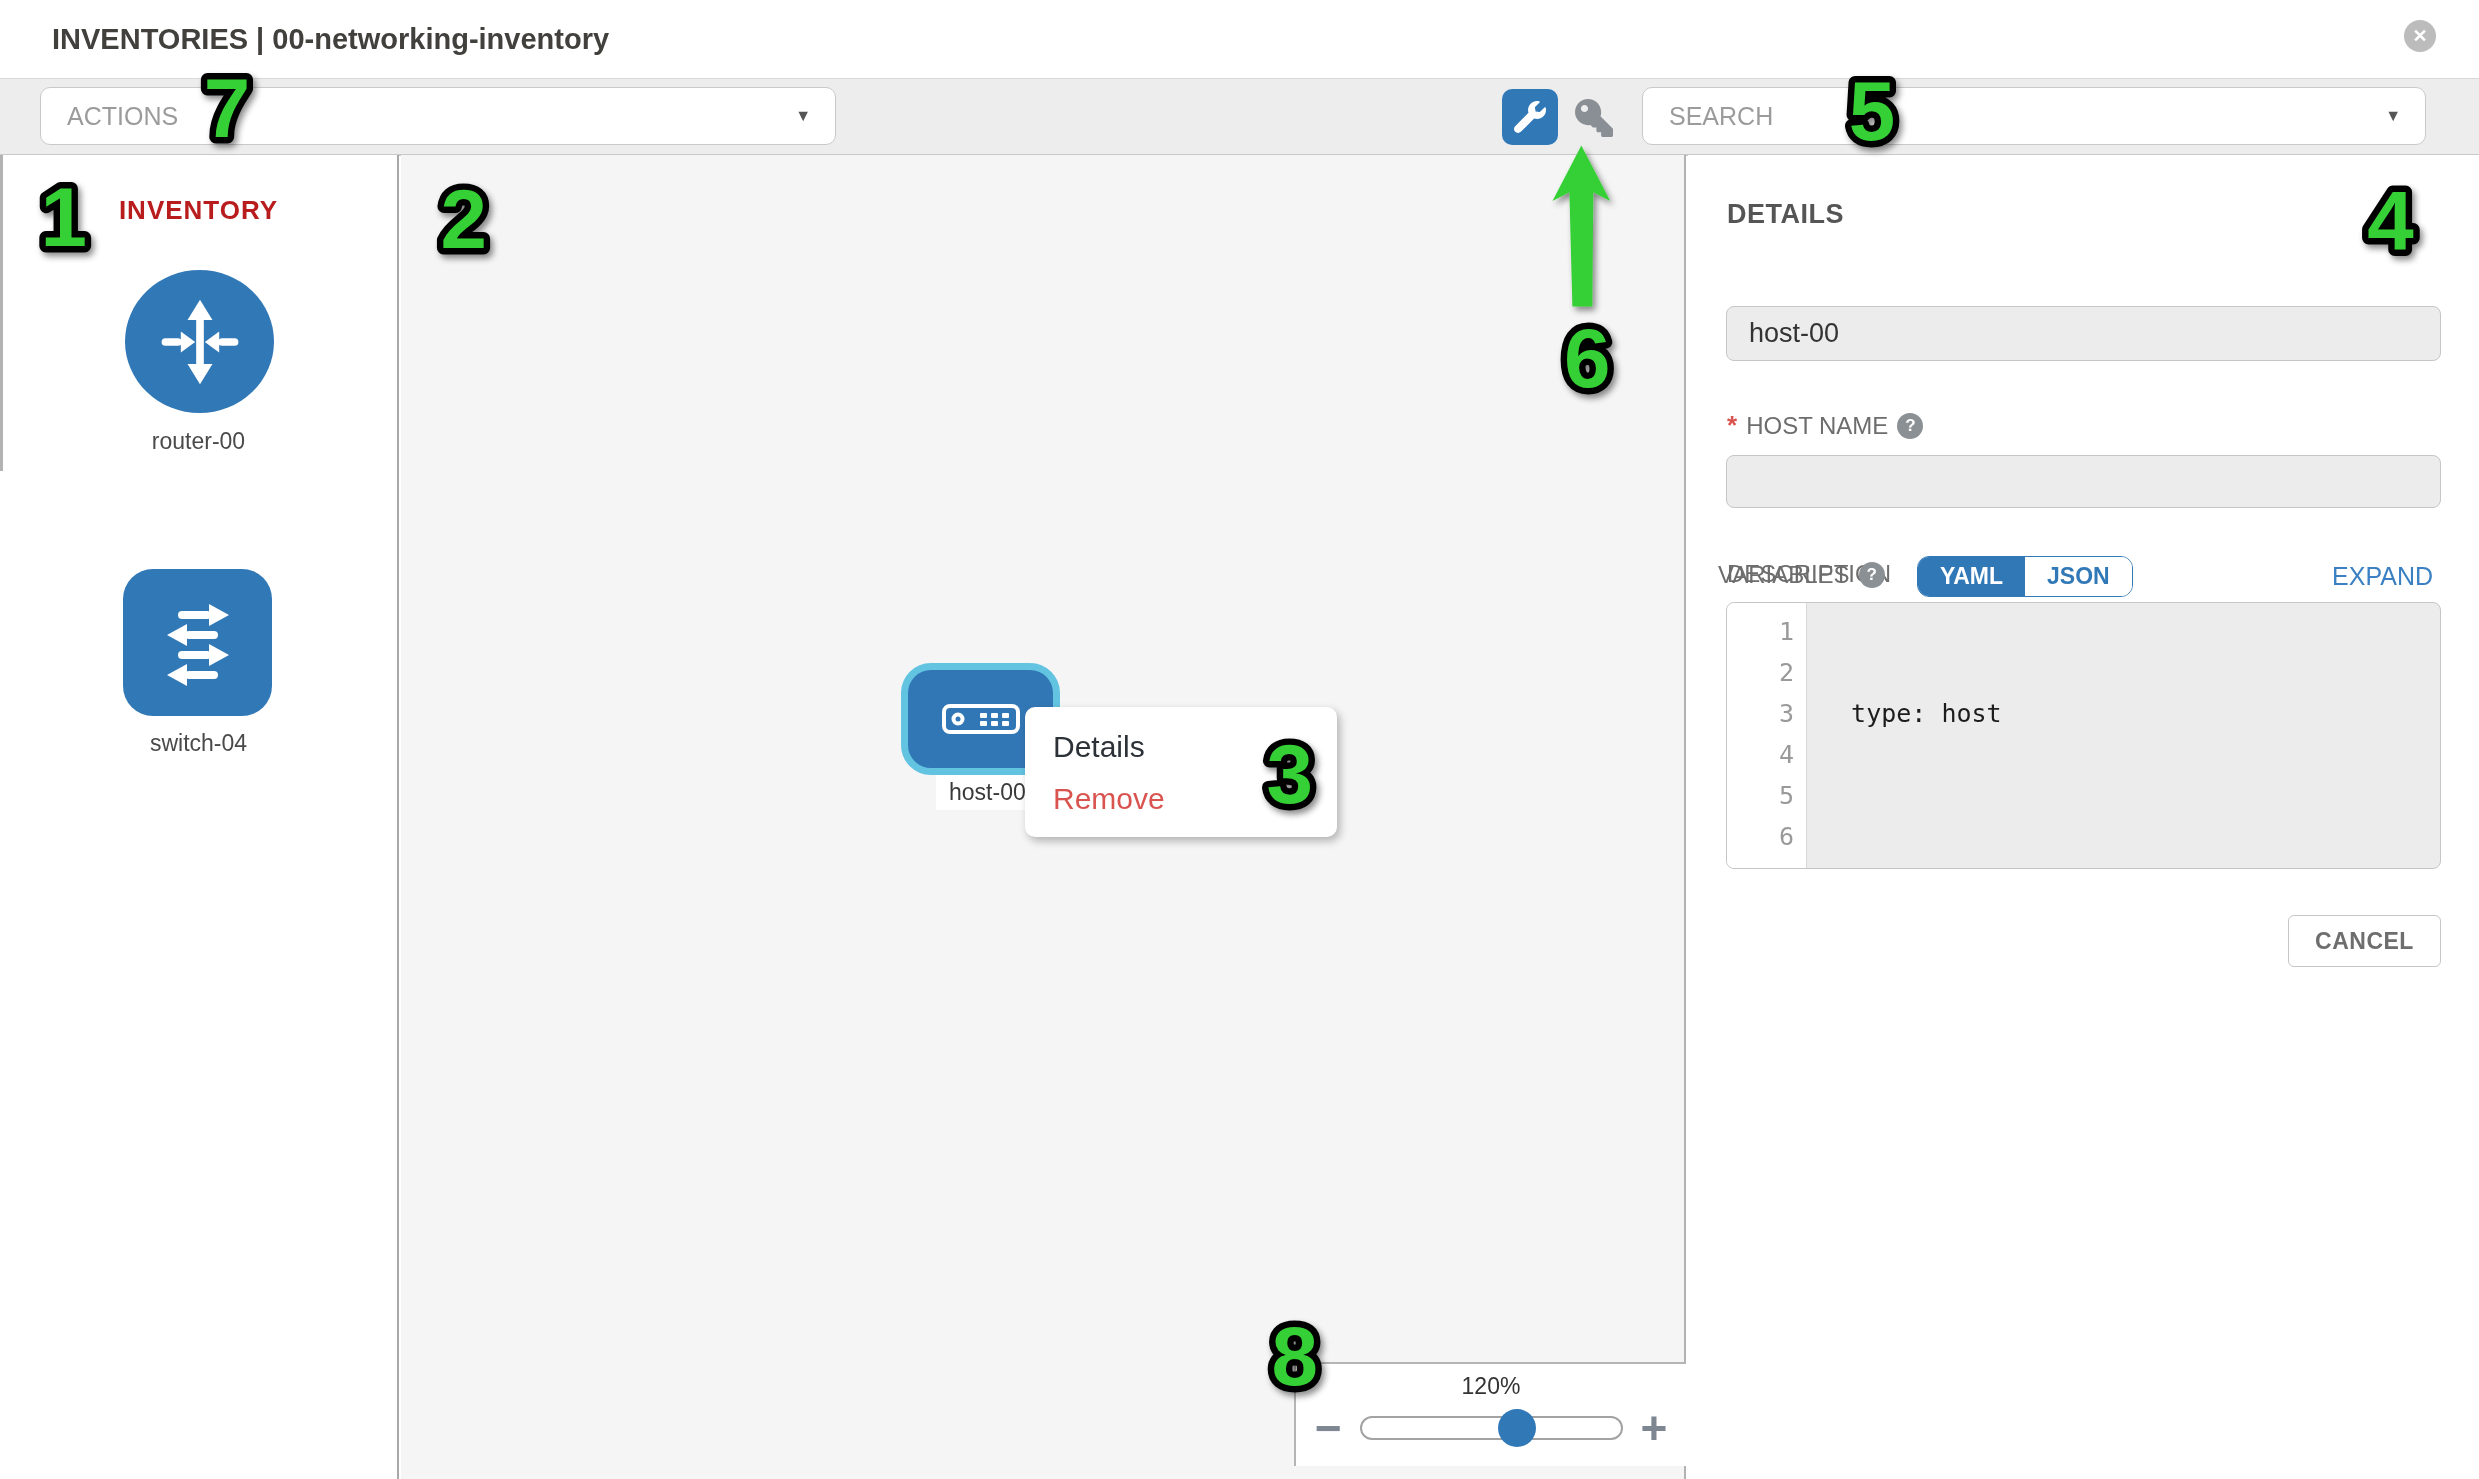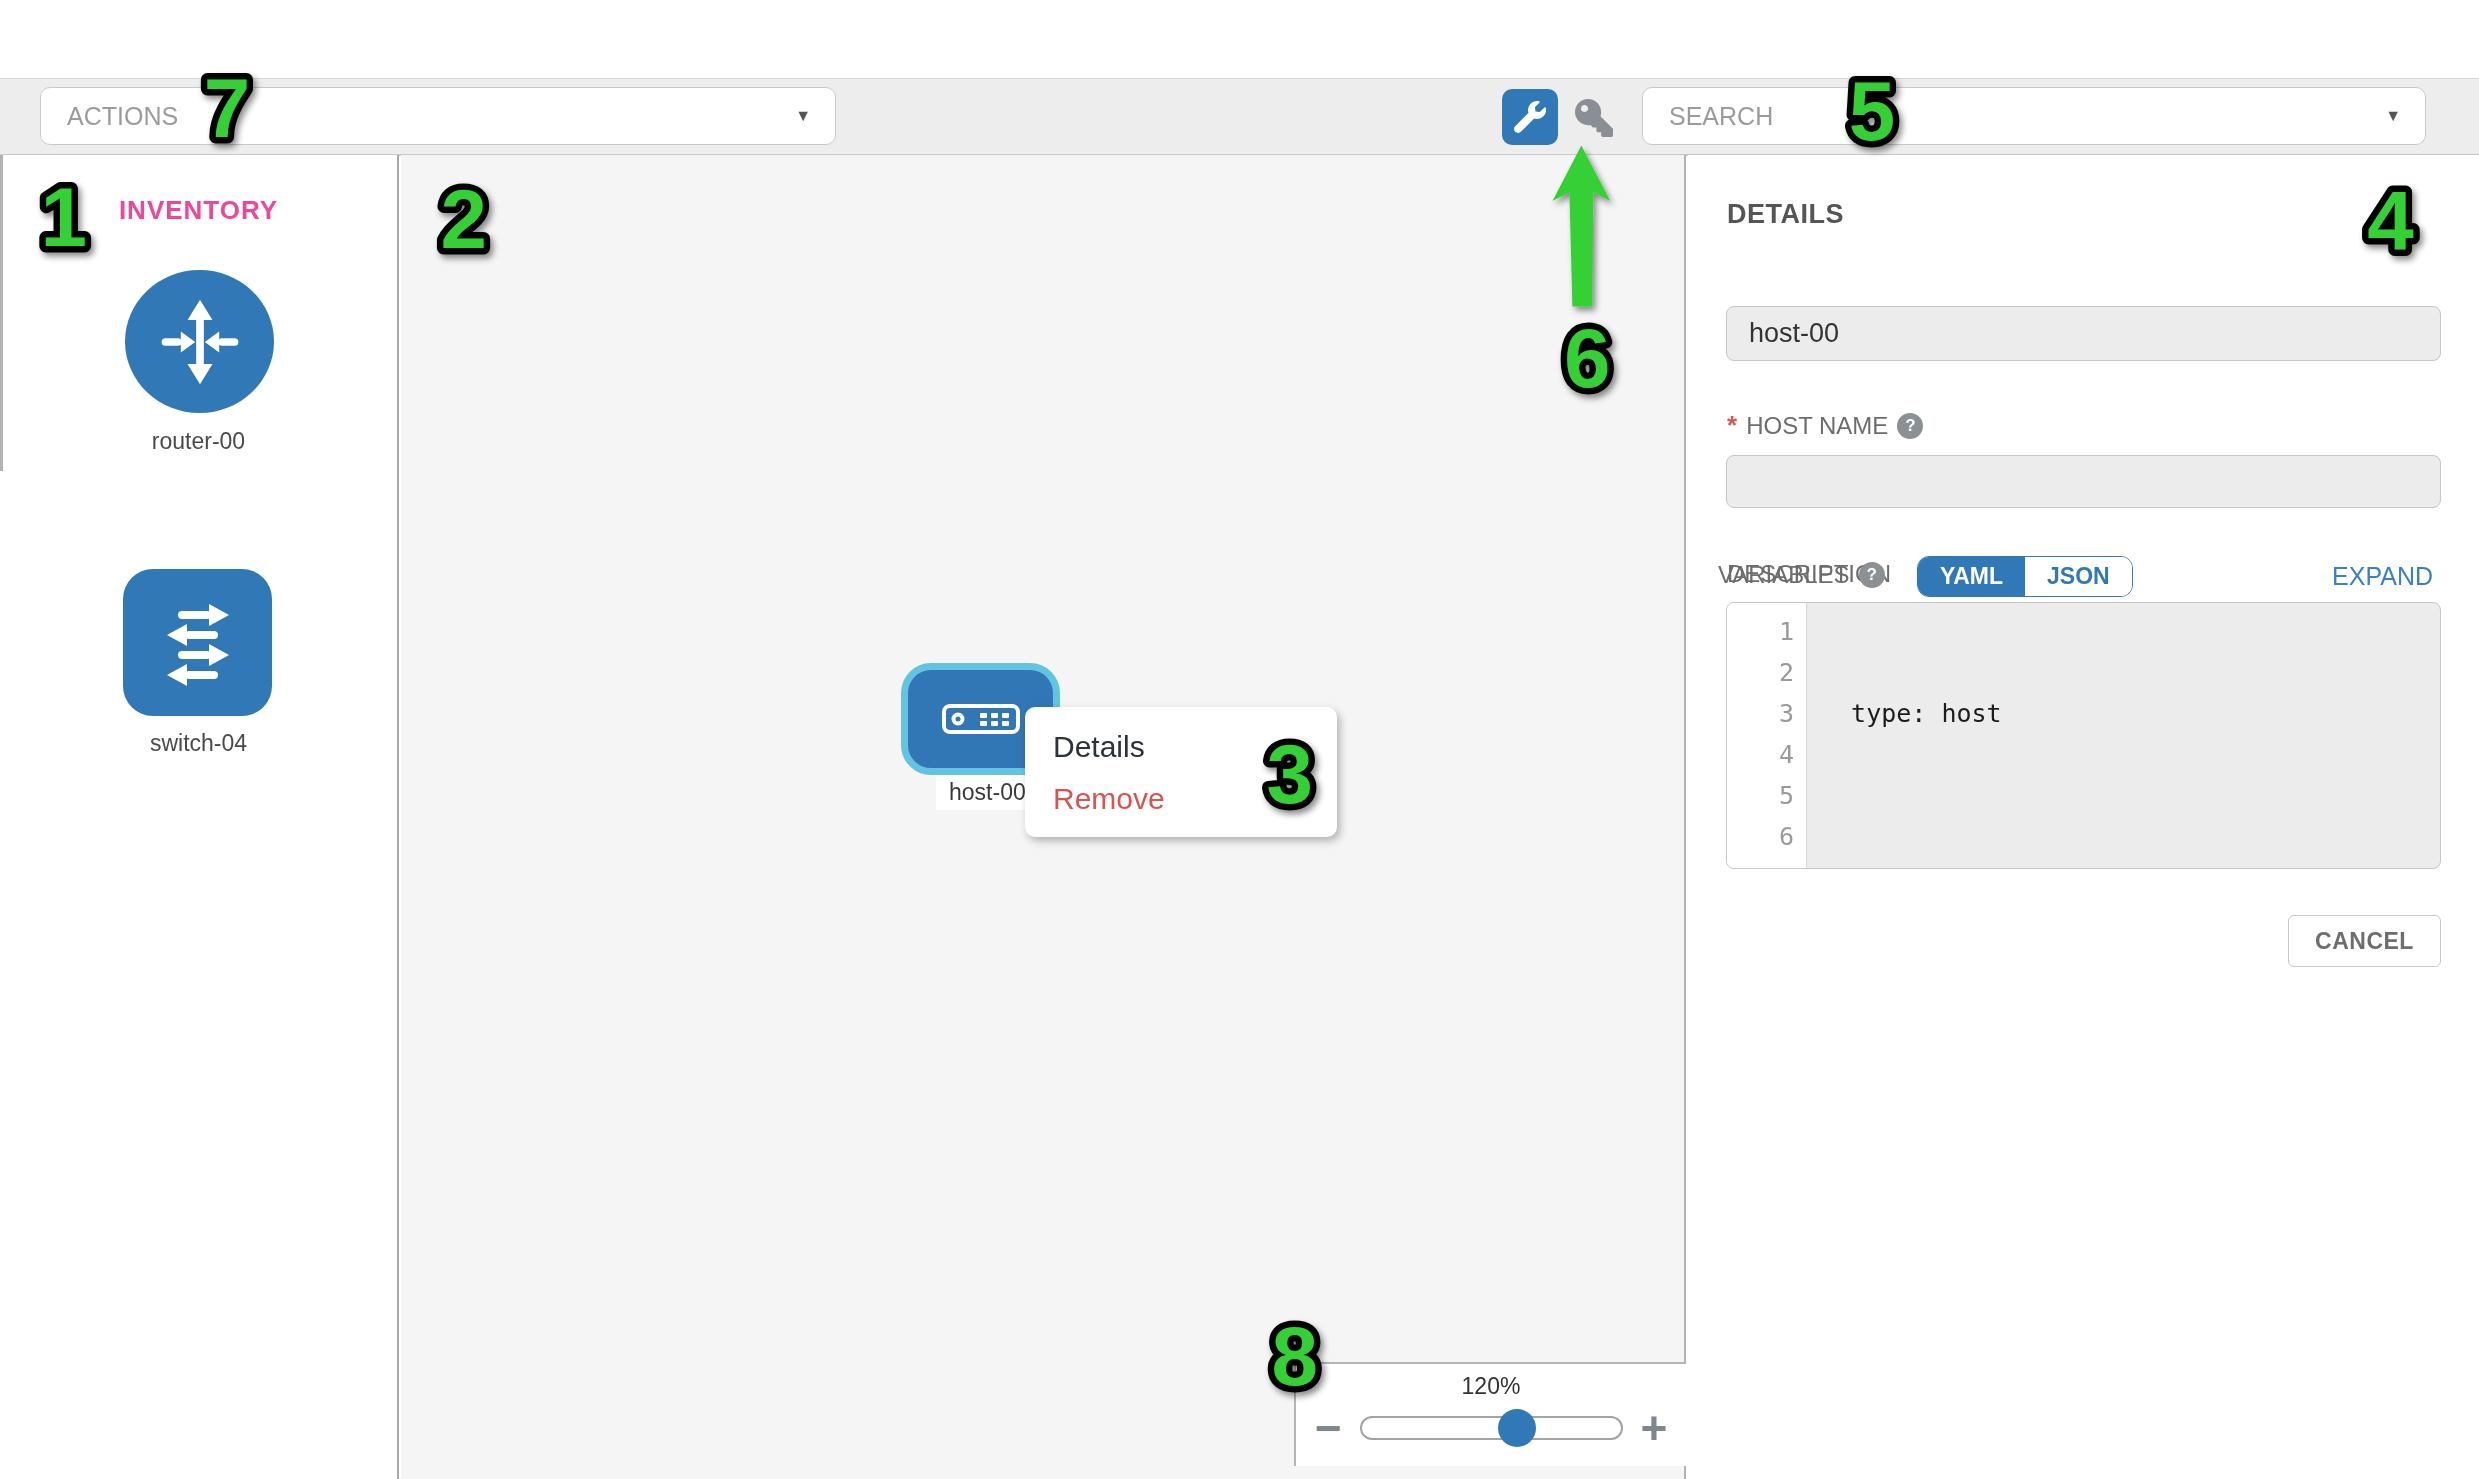--- a/index.html
+++ b/index.html
@@ -23,21 +23,21 @@
   .search-box { left:1642px; width:784px; }
   .wrench-btn { position:absolute; left:1502px; top:10px; width:56px; height:56px; background:#3178b7;
     border-radius:10px; display:flex; align-items:center; justify-content:center; cursor:pointer; }
   .key-btn { position:absolute; left:1570px; top:16px; width:48px; height:46px;
     display:flex; align-items:center; justify-content:center; cursor:pointer; }
   
   .sidebar { position:absolute; left:0; top:155px; width:399px; height:1324px; background:#fff;
     border-right:2px solid #a8a8a8; }
   .sidebar-scroll { position:absolute; left:0; top:0; width:3px; height:316px; background:#b3b3b3; }
   .sidebar-title { position:absolute; left:0; top:40px; width:100%; text-align:center;
-    font-size:26px; font-weight:bold; color:#ec4899; letter-spacing:1px; }
+    font-size:26px; font-weight:bold; color:#b91c1c; letter-spacing:1px; }
   .device { position:absolute; display:flex; align-items:center; justify-content:center; background:#3178b7; cursor:pointer; }
   .device-router { left:125px; top:115px; width:149px; height:143px; border-radius:50%; }
   .device-switch { left:123px; top:414px; width:149px; height:147px; border-radius:30px; }
   .device-label { position:absolute; left:0; width:100%; text-align:center; font-size:23px; color:#4a4a4a; }
   .router-label { top:273px; }
   .switch-label { top:575px; }
   
   .canvas { position:absolute; left:401px; top:155px; width:1285px; height:1324px; background:#f5f5f5;
     border-right:2px solid #b2b2b2; }
   .node { position:absolute; left:500px; top:508px; width:159px; height:112px; background:#3277b5;
@@ -91,20 +91,24 @@
   .overlay { position:absolute; left:0; top:0; width:2480px; height:1480px; pointer-events:none; }
   .ann { font-family:"Liberation Sans",sans-serif; font-weight:bold; font-size:84px;
     paint-order:stroke; stroke:#000; stroke-width:13px; stroke-linejoin:round; text-anchor:middle; }
   .icon-svg { display:block; }
 </style>
 </head>
 <body>
 
 <div class="app">
 
+  <div class="header">
+    <div class="header-title">INVENTORIES | 00-networking-inventory</div>
+    <div class="close-btn">✕</div>
+  </div>
 
   <div class="toolbar">
     <div class="select-box actions-box">
       <span class="select-label">ACTIONS</span>
       <span class="select-caret">▼</span>
     </div>
     <div class="wrench-btn">
       <span>
         <svg class="icon-svg" width="32" height="32" viewBox="0 0 512 512">
           <path fill="#ffffff" d="M507.73 109.1c-2.24-9.03-13.54-12.09-20.12-5.51l-74.36 74.36-67.88-11.31-11.31-67.88 74.36-74.36c6.62-6.62 3.43-17.9-5.66-20.16-47.38-11.74-99.55.91-136.58 37.93-39.64 39.64-50.55 97.1-34.05 147.2L18.74 402.76c-24.99 24.99-24.99 65.51 0 90.5 24.99 24.99 65.51 24.99 90.5 0l213.21-213.21c50.12 16.71 107.47 5.68 147.37-34.22 37.07-37.07 49.7-89.32 37.91-136.73z"></path>

